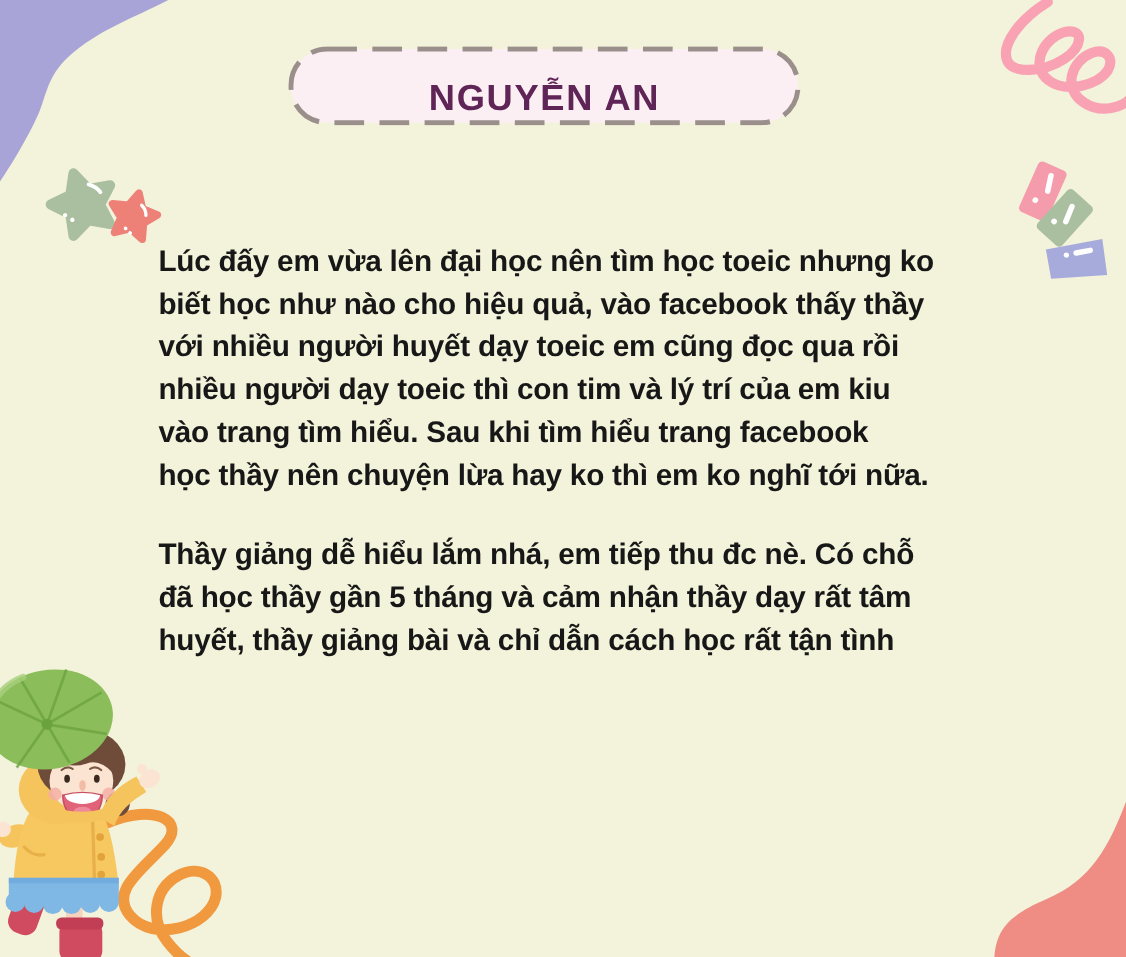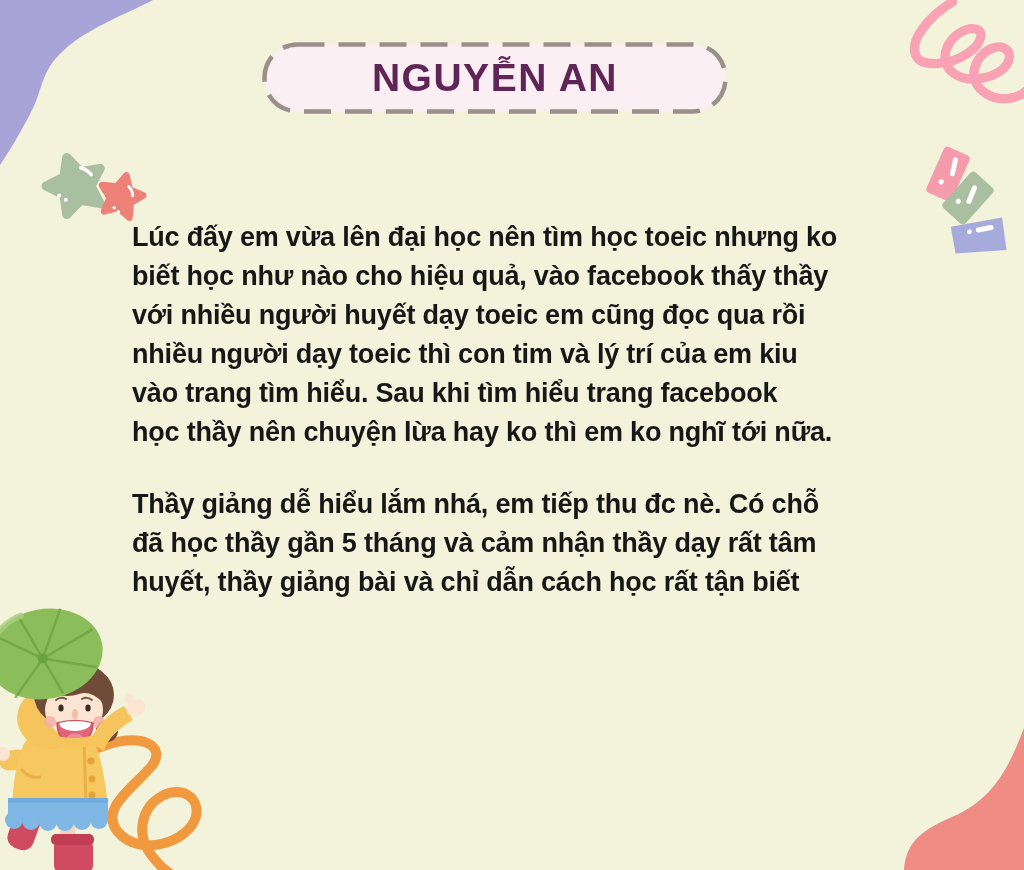--- a/index.html
+++ b/index.html
@@ -10,28 +10,28 @@
   }
   svg{display:block;}
   .abs{position:absolute;}
 
   
   #badge{
     position:absolute;left:262px;top:42px;width:466px;height:72px;
   }
   #badge .badge-border{position:absolute;left:0;top:0;}
   #badge .badge-label{
-    position:absolute;left:0;top:0;width:100%;height:100%;
+    position:absolute;left:0;top:11px;width:100%;height:100%;
     display:flex;align-items:center;justify-content:center;
-    color:#5f2556;font-size:39px;font-weight:bold;letter-spacing:1.5px;
+    color:#5f2556;font-size:33px;font-weight:bold;letter-spacing:1.5px;
   }
 
   
   #testimonial{
-    position:absolute;left:132px;top:218px;width:800px;
+    position:absolute;left:144px;top:218px;width:800px;
     color:#171717;font-size:27px;font-weight:bold;line-height:39px;
     letter-spacing:-0.2px;
   }
   #testimonial .para{margin:0;}
   #testimonial .para + .para{margin-top:33px;}
   #testimonial .line{white-space:nowrap;}
 </style>
 </head>
 <body>
 
@@ -177,17 +177,17 @@
       <div class="line">Lúc đấy em vừa lên đại học nên tìm học toeic nhưng ko</div>
       <div class="line">biết học như nào cho hiệu quả, vào facebook thấy thầy</div>
       <div class="line">với nhiều người huyết dạy toeic em cũng đọc qua rồi</div>
       <div class="line">nhiều người dạy toeic thì con tim và lý trí của em kiu</div>
       <div class="line">vào trang tìm hiểu. Sau khi tìm hiểu trang facebook</div>
       <div class="line">học thầy nên chuyện lừa hay ko thì em ko nghĩ tới nữa.</div>
     </div>
     <div class="para">
       <div class="line">Thầy giảng dễ hiểu lắm nhá, em tiếp thu đc nè. Có chỗ</div>
       <div class="line">đã học thầy gần 5 tháng và cảm nhận thầy dạy rất tâm</div>
-      <div class="line">huyết,  thầy giảng bài và chỉ dẫn cách học rất tận biết</div>
+      <div class="line">huyết,  thầy giảng bài và chỉ dẫn cách học rất tận tình</div>
     </div>
   </div>
 
 </div>
 
 </body></html>

